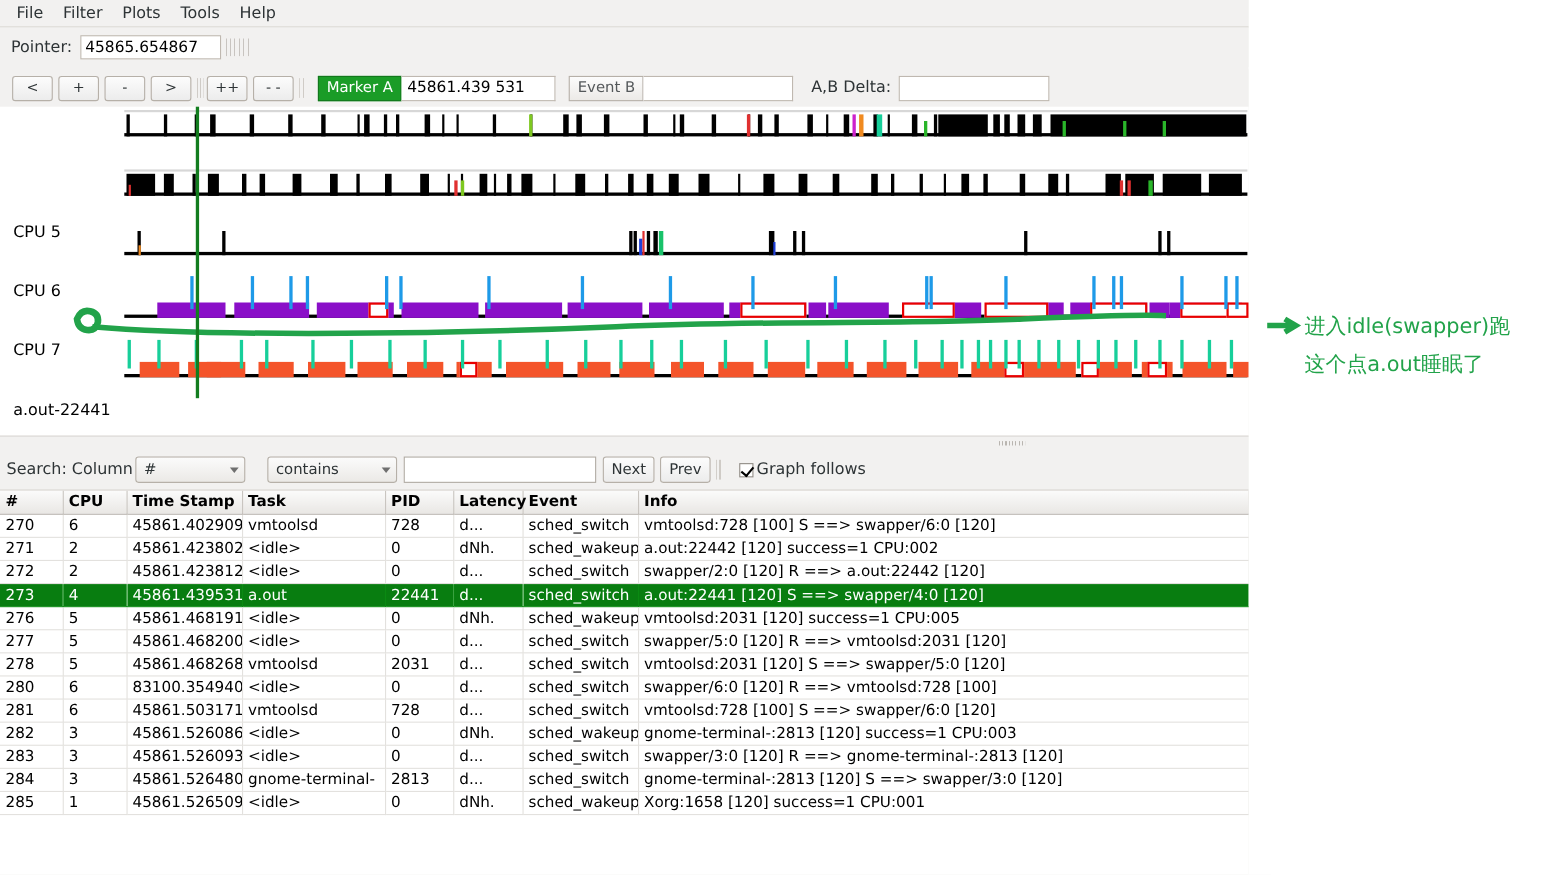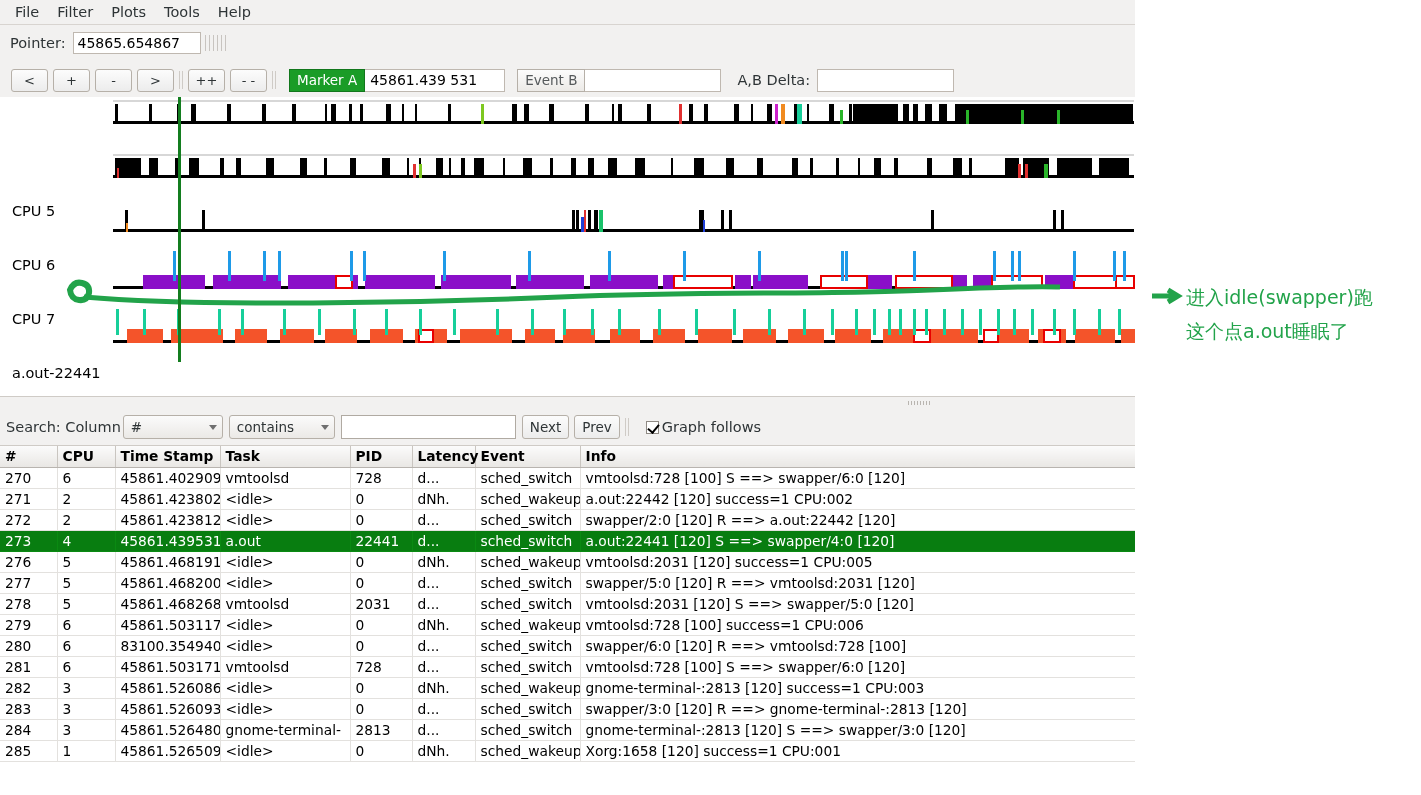--- a/index.html
+++ b/index.html
@@ -544,21 +544,21 @@
     <div id="graph-sep">
       <div class="dots"></div>
     </div>
 
     <div id="search-row">
       <span class="lbl">Search: Column</span>
       <div class="combo" style="width:100px;margin-left:2px">
         <span>#</span>
         <span class="arrow"></span>
       </div>
-      <div class="combo" style="width:106px;margin-left:6px">
+      <div class="combo" style="width:118px;margin-left:20px">
         <span>contains</span>
         <span class="arrow"></span>
       </div>
       <div id="search-text" title=""></div>
       <div id="search-btns">
         <div class="sbtn">Next</div>
         <div class="sbtn">Prev</div>
       </div>
       <div class="sep-grip"></div>
       <div id="graph-follows">
@@ -656,30 +656,20 @@
               <td>278</td>
               <td>5</td>
               <td>45861.468268</td>
               <td>vmtoolsd</td>
               <td>2031</td>
               <td>d...</td>
               <td>sched_switch</td>
               <td>vmtoolsd:2031 [120] S ==&gt; swapper/5:0 [120]</td>
             </tr>
             <tr>
-              <td>279</td>
-              <td>6</td>
-              <td>45861.503117</td>
-              <td>&lt;idle&gt;</td>
-              <td>0</td>
-              <td>dNh.</td>
-              <td>sched_wakeup</td>
-              <td>vmtoolsd:728 [100] success=1 CPU:006</td>
-            </tr>
-            <tr>
               <td>280</td>
               <td>6</td>
               <td>83100.354940</td>
               <td>&lt;idle&gt;</td>
               <td>0</td>
               <td>d...</td>
               <td>sched_switch</td>
               <td>swapper/6:0 [120] R ==&gt; vmtoolsd:728 [100]</td>
             </tr>
             <tr>

